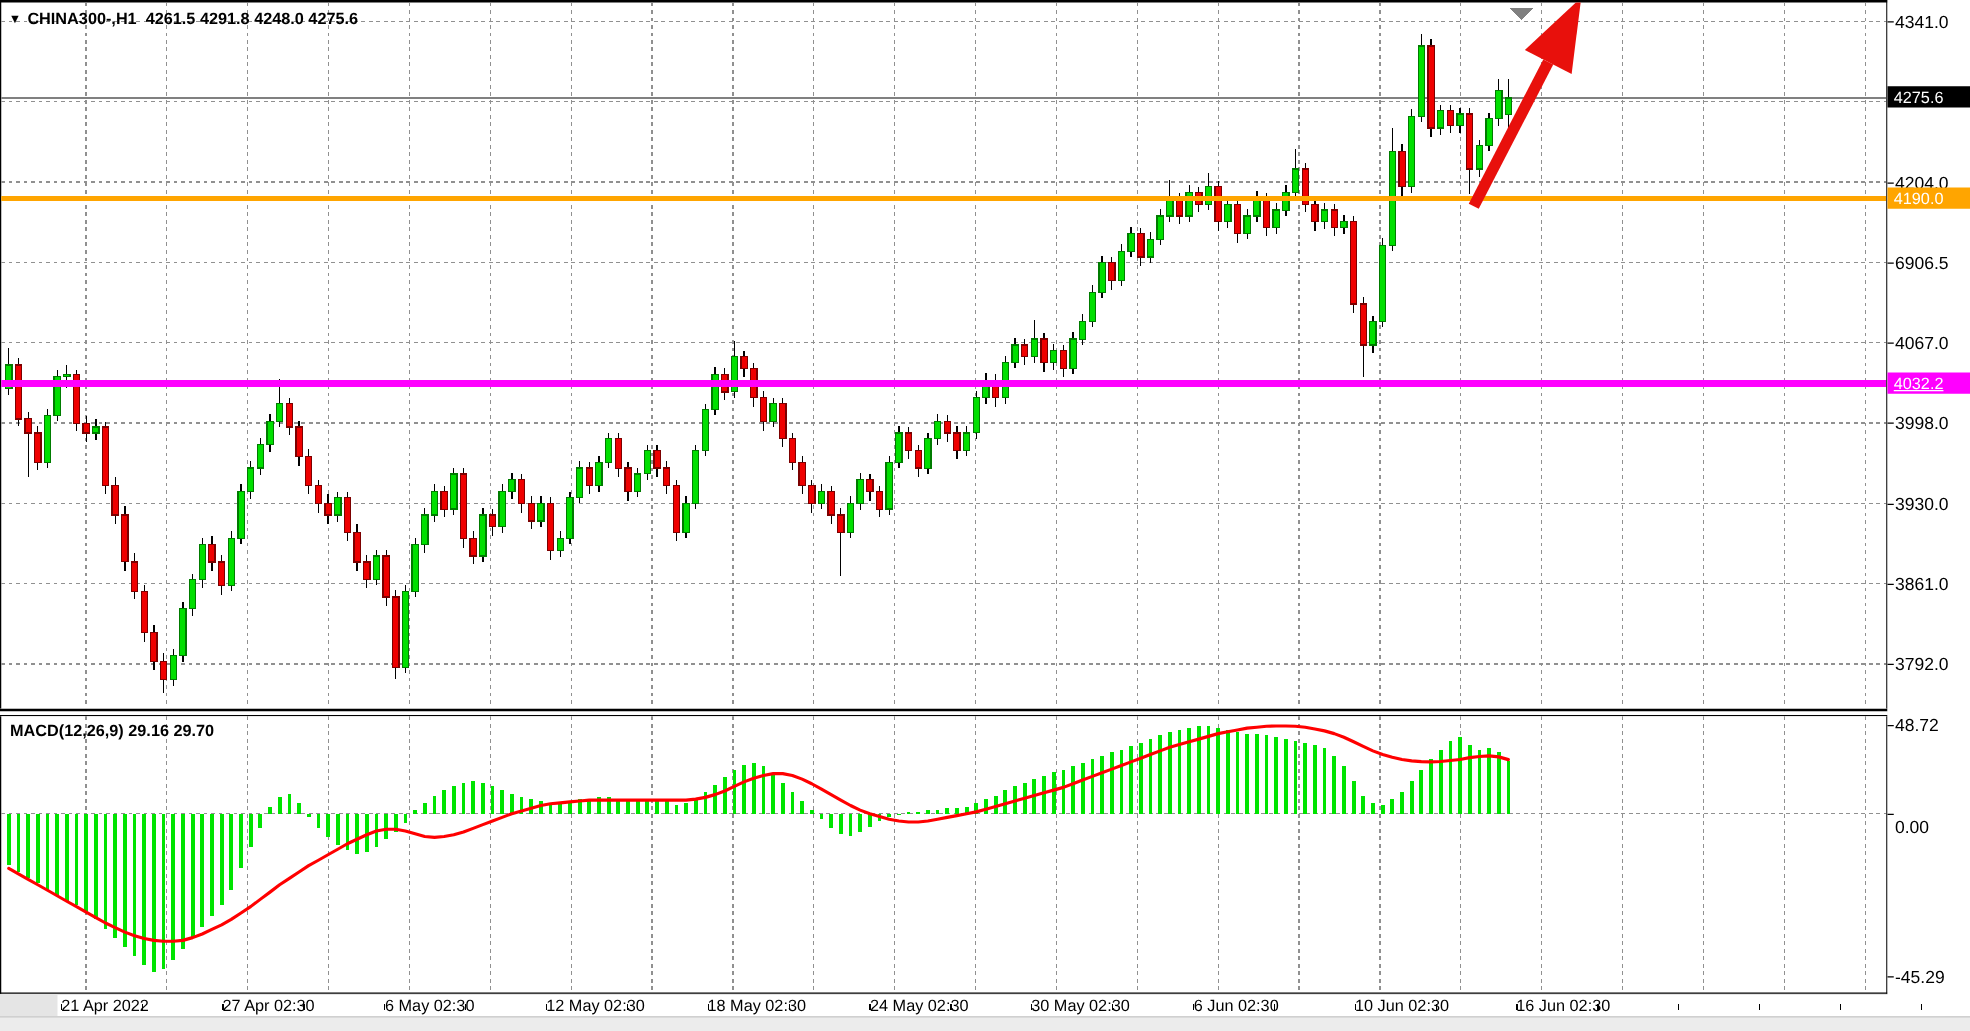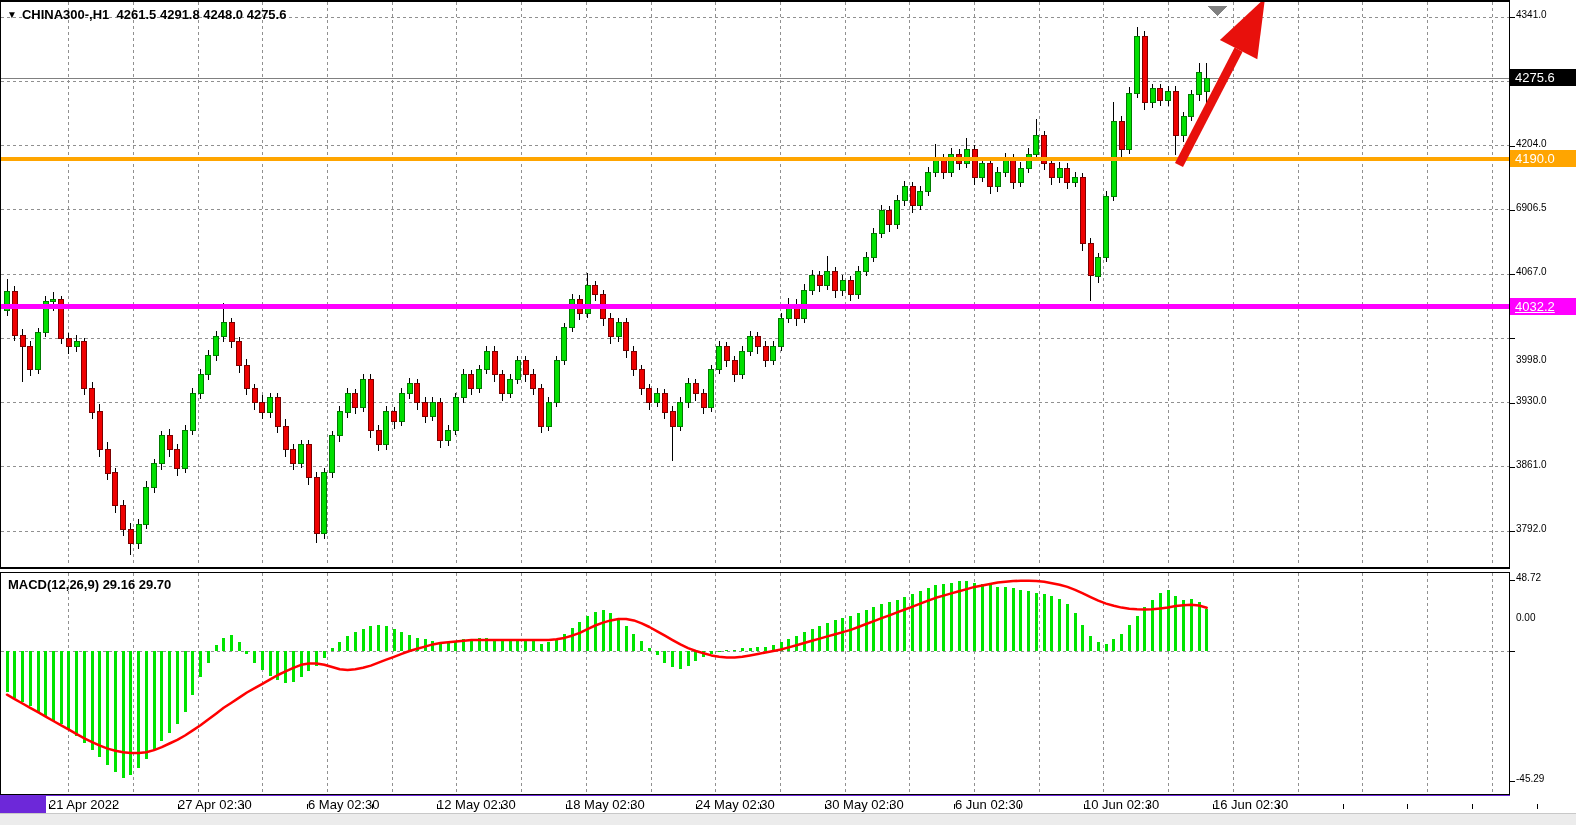--- a/index.html
+++ b/index.html
@@ -1,29 +1,29 @@
 <!DOCTYPE html>
 <html><head>
 <meta charset="utf-8">
 <style>
   html,body{margin:0;padding:0;background:#fff;}
-  #chart-window{position:relative;width:1576px;height:825px;background:#6d28d9;
+  #chart-window{position:relative;width:1576px;height:825px;background:#e5e5e5;
     font-family:"Liberation Sans",sans-serif;overflow:hidden;}
   #price-pane{position:absolute;left:0;top:0;width:1510px;height:567px;box-sizing:border-box;
     background:#fff;border-top:2px solid #000;border-left:1px solid #000;border-right:1px solid #000;}
   #price-pane svg,#macd-pane svg{position:absolute;left:0;top:0;}
   #pane-separator{position:absolute;left:0;top:567px;width:1510px;height:6px;box-sizing:border-box;
     background:#fff;border-top:2px solid #000;border-bottom:1px solid #000;}
   #macd-pane{position:absolute;left:0;top:573px;width:1510px;height:222px;box-sizing:border-box;
     background:#fff;border-left:1px solid #000;border-right:1px solid #000;border-bottom:1px solid #000;}
   .chart-title{position:absolute;left:6px;top:5px;font-size:13px;font-weight:bold;color:#000;white-space:nowrap;}
   .chart-title .tri{font-size:10px;margin-right:5px;vertical-align:1px;cursor:pointer;}
   .macd-title{position:absolute;left:7px;top:4px;font-size:13px;font-weight:bold;color:#000;white-space:nowrap;}
   #right-axis{position:absolute;left:1510px;top:0;width:66px;height:813px;background:#fff;}
-  .axis-label{position:absolute;left:6px;font-size:10px;color:#000;white-space:nowrap;}
+  .axis-label{position:absolute;left:6px;font-size:14px;color:#000;white-space:nowrap;}
   .axis-tick{position:absolute;left:0;width:5px;height:1px;background:#000;}
   .axis-badge{position:absolute;left:0;width:68px;height:17px;font-size:13px;color:#fff;
     line-height:17px;padding-left:5px;box-sizing:border-box;white-space:nowrap;}
   #time-axis{position:absolute;left:0;top:796px;width:1510px;height:17px;background:#fff;margin-left:46px;}
   .time-label{position:absolute;top:1px;font-size:13px;color:#000;white-space:nowrap;}
   #bottom-strip{position:absolute;left:0;top:813px;width:1576px;height:12px;
     background:#ececec;border-top:1px solid #c8c8c8;box-sizing:border-box;}
 </style>
 </head>
 <body>
@@ -580,31 +580,31 @@
   <div id="right-axis">
       <div class="axis-tick" style="top: 17px;"></div>
       <div class="axis-label" style="top: 9px;">4341.0</div>
       <div class="axis-tick" style="top: 146px;"></div>
       <div class="axis-label" style="top: 138px;">4204.0</div>
       <div class="axis-tick" style="top: 210px;"></div>
       <div class="axis-label" style="top: 202px;">6906.5</div>
       <div class="axis-tick" style="top: 274px;"></div>
       <div class="axis-label" style="top: 266px;">4067.0</div>
       <div class="axis-tick" style="top: 338px;"></div>
-      <div class="axis-label" style="top: 330px; margin-top: 24px;">3998.0</div>
+      <div class="axis-label" style="top: 330px;">3998.0</div>
       <div class="axis-tick" style="top: 403px;"></div>
       <div class="axis-label" style="top: 395px;">3930.0</div>
       <div class="axis-tick" style="top: 467px;"></div>
       <div class="axis-label" style="top: 459px;">3861.0</div>
       <div class="axis-tick" style="top: 531px;"></div>
       <div class="axis-label" style="top: 523px;">3792.0</div>
       <div class="axis-tick" style="top: 580px;"></div>
       <div class="axis-label" style="top: 572px;">48.72</div>
       <div class="axis-tick" style="top: 651px;"></div>
-      <div class="axis-label" style="top: 612px;">0.00</div>
+      <div class="axis-label" style="top: 653px;">0.00</div>
       <div class="axis-tick" style="top: 781px;"></div>
       <div class="axis-label" style="top: 773px;">-45.29</div>
       <div class="axis-badge" style="top: 69px; background: rgb(0, 0, 0);">4275.6</div>
       <div class="axis-badge" style="top: 150px; background: rgb(255, 165, 0);">4190.0</div>
       <div class="axis-badge" style="top: 298px; background: rgb(255, 0, 255); text-decoration: underline;">4032.2</div>
     </div>
 
   <div id="time-axis">
     <svg id="time-ticks" width="1510" height="6" shape-rendering="crispEdges">
         <line x1="3.0" y1="0" x2="3.0" y2="5" stroke="#000"></line>

